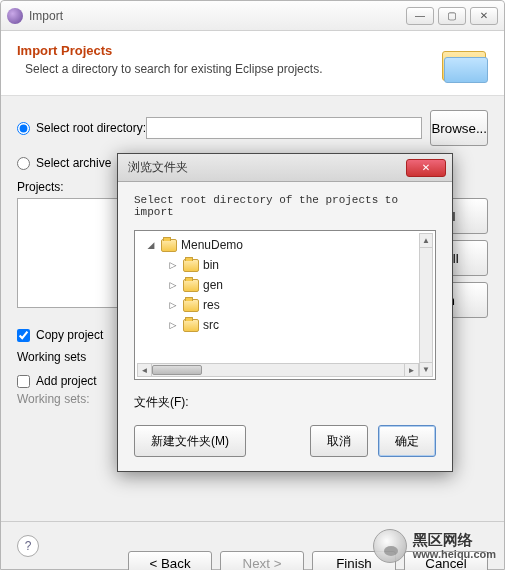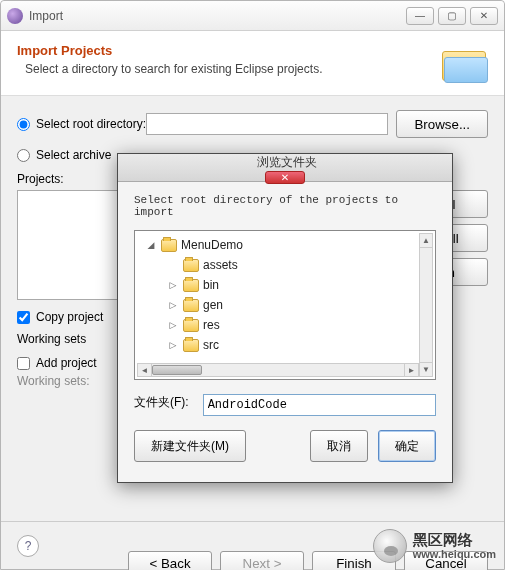--- a/index.html
+++ b/index.html
@@ -19,43 +19,43 @@
 .header-sub { color: #444; margin-left: 8px; }
 .folder-big { width: 48px; height: 40px; position: relative; }
 .folder-big .back { position: absolute; width: 44px; height: 30px; left: 2px; top: 8px; background: linear-gradient(#ffe9a8,#f8cd5c); border: 1px solid #d6aa3a; border-radius: 3px; }
 .folder-big .front { position: absolute; width: 44px; height: 26px; left: 4px; top: 14px; background: linear-gradient(#bfe3ff,#8fc8f3); border: 1px solid #7bb0da; border-radius: 3px; }
 
 .content { padding: 14px 16px; position: relative; }
 .radio-row { display: flex; align-items: center; margin-bottom: 10px; }
 .radio-row input[type=radio] { margin-right: 6px; }
 .radio-row label { white-space: nowrap; }
 .radio-row .path-input { flex: 1; height: 22px; border: 1px solid #aaa; background: #fff; margin-right: 8px; padding: 0 4px; }
-.browse-btn, .side-btn { height: 28px; padding: 0 17px; border: 1px solid #999; border-radius: 3px; background: linear-gradient(#fff,#e8e8e8); cursor: pointer; }
+.browse-btn, .side-btn { height: 36px; padding: 0 0; border: 1px solid #999; border-radius: 3px; background: linear-gradient(#fff,#e8e8e8); cursor: pointer; }
 .projects-label { margin: 8px 0 4px; }
 .projects-area { display: flex; gap: 8px; }
 .projects-list { flex: 1; height: 110px; border: 1px solid #aaa; background: #fff; }
 .side-col { display: flex; flex-direction: column; gap: 6px; width: 80px; }
 .check-row { display: flex; align-items: center; margin-top: 10px; }
 .check-row input { margin-right: 6px; }
 .group-label { font-weight: normal; margin: 8px 0 4px; }
 .sets-row { display: flex; align-items: center; gap: 6px; margin-top: 4px; }
 .sets-row .sets-lbl { color: #888; width: 86px; }
 
 .footer { position: absolute; left: 0; right: 0; bottom: 0; height: 48px; border-top: 1px solid #ccc; display: flex; align-items: center; padding: 0 16px; gap: 8px; background: #f0f0f0; }
 .help-btn { width: 22px; height: 22px; border: 1px solid #aaa; border-radius: 50%; background: #fff; display: flex; align-items: center; justify-content: center; color: #668; cursor: pointer; }
 .footer .spacer { flex: 1; }
 .nav-btn { height: 26px; width: 84px; border: 1px solid #999; border-radius: 3px; background: linear-gradient(#fff,#e8e8e8); cursor: pointer; margin-top: 36px; }
 .nav-btn.disabled { color: #999; }
 
 
 .dialog { position: absolute; left: 116px; top: 152px; width: 336px; background: #f4f4f4; border: 1px solid #4a4a4a; box-shadow: 0 4px 18px rgba(0,0,0,0.45); }
-.dialog-title { height: 28px; background: linear-gradient(#eaeaea,#d6d6d6); display: flex; align-items: center; padding: 0 6px; border-bottom: 1px solid #aaa; flex-direction: column; }
+.dialog-title { height: 28px; background: linear-gradient(#eaeaea,#d6d6d6); display: flex; align-items: center; padding: 0 6px; border-bottom: 1px solid #aaa; }
 .dialog-title .dt-text { flex: 1; font-size: 12px; color: #333; padding-left: 4px; }
 .dialog-title .dt-close { width: 40px; height: 18px; background: linear-gradient(#e67,#c33); border: 1px solid #a22; border-radius: 3px; color: #fff; display: flex; align-items: center; justify-content: center; font-size: 10px; cursor: pointer; }
-.dialog-body { padding: 12px 16px 20px; }
+.dialog-body { padding: 12px 16px 14px; }
 .dialog-msg { font-family: "Courier New", monospace; font-size: 11px; color: #333; margin-bottom: 12px; }
 .tree-box { border: 1px solid #888; background: #fff; height: 150px; overflow: hidden; position: relative; }
 .tree-inner { padding: 4px 6px; }
 .tree-row { display: flex; align-items: center; height: 20px; font-family: Tahoma, sans-serif; font-size: 12px; color: #222; }
 .expander { width: 12px; display: inline-flex; justify-content: center; color: #666; font-size: 9px; }
 .folder-icon { width: 16px; height: 13px; background: linear-gradient(#ffe9a8,#f6c94d); border: 1px solid #caa03a; border-radius: 2px; margin: 0 4px; position: relative; }
 .folder-icon::before { content: ""; position: absolute; left: 1px; top: -3px; width: 6px; height: 3px; background: #f6c94d; border: 1px solid #caa03a; border-bottom: none; border-radius: 1px 1px 0 0; }
 .hscroll { position: absolute; left: 2px; right: 16px; bottom: 2px; height: 14px; background: #eee; border: 1px solid #ccc; }
 .hscroll .thumb { position: absolute; left: 14px; top: 1px; width: 50px; height: 10px; background: linear-gradient(#ddd,#bbb); border: 1px solid #999; border-radius: 2px; }
 .hscroll .arr { position: absolute; top: 0; width: 14px; height: 12px; display: flex; align-items: center; justify-content: center; font-size: 8px; color: #666; }
@@ -161,25 +161,20 @@
     <div class="dialog-body">
       <div class="dialog-msg">Select root directory of the projects to import</div>
       <div class="tree-box">
         <div class="tree-inner" id="tree-inner">
             <div class="tree-row" style="padding-left: 4px;">
               <span class="expander">◢</span>
               <span class="folder-icon"></span>
               <span>MenuDemo</span>
             </div>
             <div class="tree-row" style="padding-left: 26px;">
-              <span class="expander"></span>
-              <span class="folder-icon"></span>
-              <span>assets</span>
-            </div>
-            <div class="tree-row" style="padding-left: 26px;">
               <span class="expander">▷</span>
               <span class="folder-icon"></span>
               <span>bin</span>
             </div>
             <div class="tree-row" style="padding-left: 26px;">
               <span class="expander">▷</span>
               <span class="folder-icon"></span>
               <span>gen</span>
             </div>
             <div class="tree-row" style="padding-left: 26px;">
@@ -198,21 +193,20 @@
           <div class="thumb"></div>
           <div class="arr r">►</div>
         </div>
         <div class="vscroll">
           <div class="arr u">▲</div>
           <div class="arr d">▼</div>
         </div>
       </div>
       <div class="fname-row">
         <span class="lbl">文件夹(F):</span>
-        <input value="AndroidCode" style="">
       </div>
       <div class="dialog-btns">
         <button class="dbtn">新建文件夹(M)</button>
         <div class="spacer"></div>
         <button class="dbtn">取消</button>
         <button class="dbtn primary">确定</button>
       </div>
     </div>
   </div>
 

